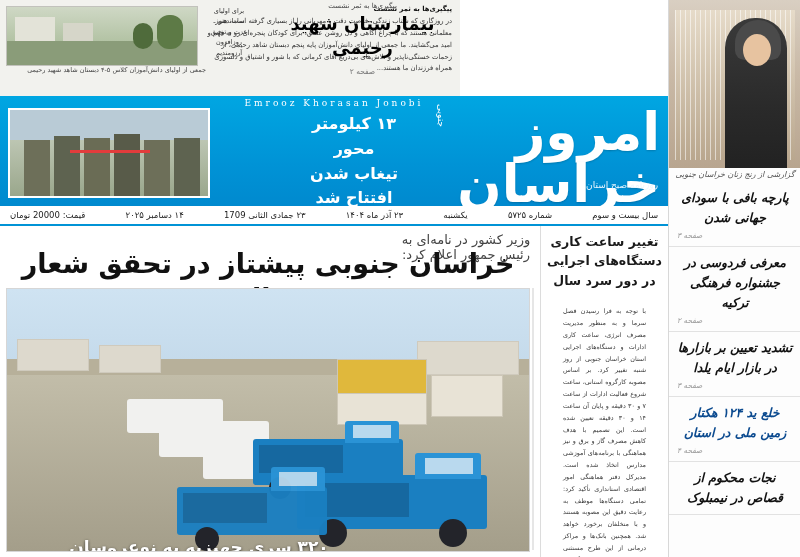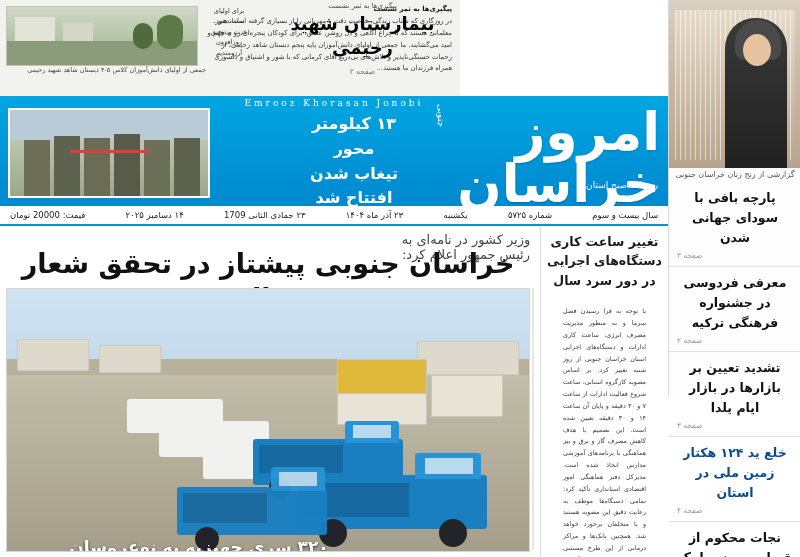--- a/index.html
+++ b/index.html
@@ -6,22 +6,22 @@
   body{
     width:800px;height:557px;overflow:hidden;
     background:#ffffff;
     font-family:"DejaVu Sans","Liberation Sans",sans-serif;
     color:#111;
   }
   .page{position:relative;width:800px;height:557px;overflow:hidden;background:#fff;}
 
   
   .sidebar{
-    position:absolute;left:668px;top:0;width:132px;height:397px;
-    background:#fdfdfd;border-left:1px solid #d8d8d8;
+    position:absolute;left:668px;top:0;width:132px;height:557px;
+    background:#fdfdfd;border-left:1px solid #d8d8d8;font-style:italic;
   }
   .sb-photo{
     position:absolute;left:0;top:0;width:132px;height:168px;
     background:linear-gradient(180deg,#d9cfc2 0%,#c9b9a6 45%,#b8a58f 100%);
     overflow:hidden;
   }
   .sb-photo .loom{
     position:absolute;left:6px;top:10px;width:120px;height:150px;
     background:
       repeating-linear-gradient(90deg,rgba(255,255,255,.55) 0 1px,rgba(255,255,255,0) 1px 5px),

